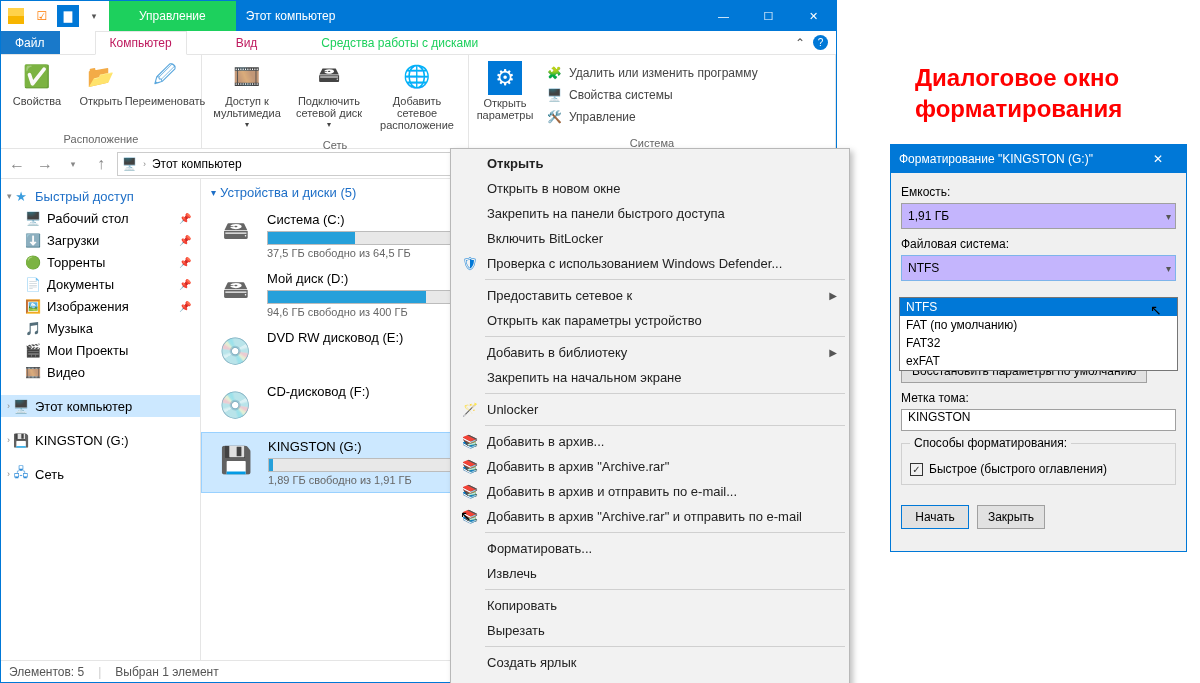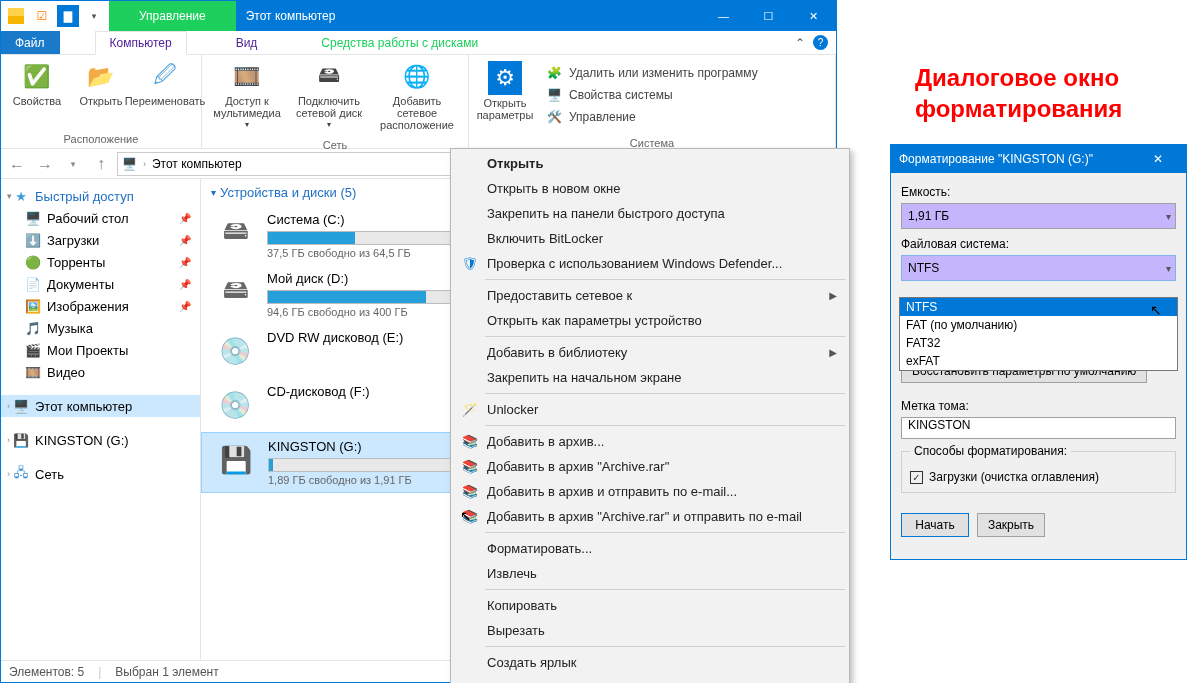--- a/index.html
+++ b/index.html
@@ -12,21 +12,21 @@
 .titlebar { height: 30px; background: #fff; display: flex; align-items: stretch; font-size: 12px; }
 .titlebar .qat { display: flex; align-items: center; padding: 0 4px; gap: 4px; }
 .qat-btn { width: 22px; height: 22px; display: flex; align-items: center; justify-content: center; }
 .titlebar .tab-ctx { background: #1dd05d; color: #fff; display: flex; align-items: center; padding: 0 30px; font-size: 12px; position: relative; }
 .titlebar .title { flex: 1; background: #0078d7; color: #fff; display: flex; align-items: center; padding-left: 10px; }
 .titlebar .winbtns { display: flex; background: #0078d7; }
 .winbtn { width: 45px; display: flex; align-items: center; justify-content: center; color: #fff; font-size: 11px; }
 
 
 .menutabs { height: 24px; display: flex; align-items: stretch; font-size: 12px; border-bottom: 1px solid #e5e5e5; background:#fff; position:relative;gap:35px;}
-.menutab { padding: 0 14px; display: flex; align-items: center; color: #4c1d95; border-right:1px solid transparent;}
+.menutab { padding: 0 14px; display: flex; align-items: center; color: #be185d; border-right:1px solid transparent;}
 .menutab.file { background: #1979ca; color: #fff; }
 .menutab.active { background: #fff; border:1px solid #e5e5e5; border-bottom:1px solid #fff; margin-bottom:-1px;}
 .menutab.ctx { color:#1dd05d; }
 .menutabs .collapse { margin-left:auto; display:flex; align-items:center; gap:8px; padding-right:8px; color:#555;}
 .help-icon{width:15px;height:15px;border-radius:50%;background:#0078d7;color:#fff;display:inline-flex;align-items:center;justify-content:center;font-size:10px;}
 
 
 .ribbon { height: 94px; background: #fff; border-bottom: 1px solid #e5e5e5; display: flex; font-size: 11px; color: #444; }
 .ribbon-group { border-right: 1px solid #e5e5e5; display: flex; flex-direction: column; }
 .ribbon-group .items { flex: 1; display: flex; align-items: flex-start; padding: 4px 6px; gap: 4px; }
@@ -440,30 +440,30 @@
     <div class="dlglabel">Файловая система:</div>
     <div class="dlgselect fs-open">
         <span>NTFS</span>
         <span class="dd">▾</span>
       </div>
 
     <div style="height:70px;"></div>
 
     <div><span class="dlgbtn">Восстановить параметры по умолчанию</span></div>
 
-    <div class="dlglabel" style="margin-top:8px;">Метка тома:</div>
+    <div class="dlglabel" style="">Метка тома:</div>
     <div class="dlginput">
         <span>KINGSTON</span>
       </div>
 
     <div class="groupbox">
       <span class="gl">Способы форматирования:</span>
       <div class="chk">
         <span class="chkbox">✓</span>
-        <span>Загрузки (очистка оглавления)</span>
+        <span>Быстрое (быстрого оглавления)</span>
       </div>
     </div>
 
     <div class="dlgfooter">
       <span class="dlgbtn" style="border-color:#0078d7;">Начать</span>
       <span class="dlgbtn">Закрыть</span>
     </div>
   </div>
 </div>
 

